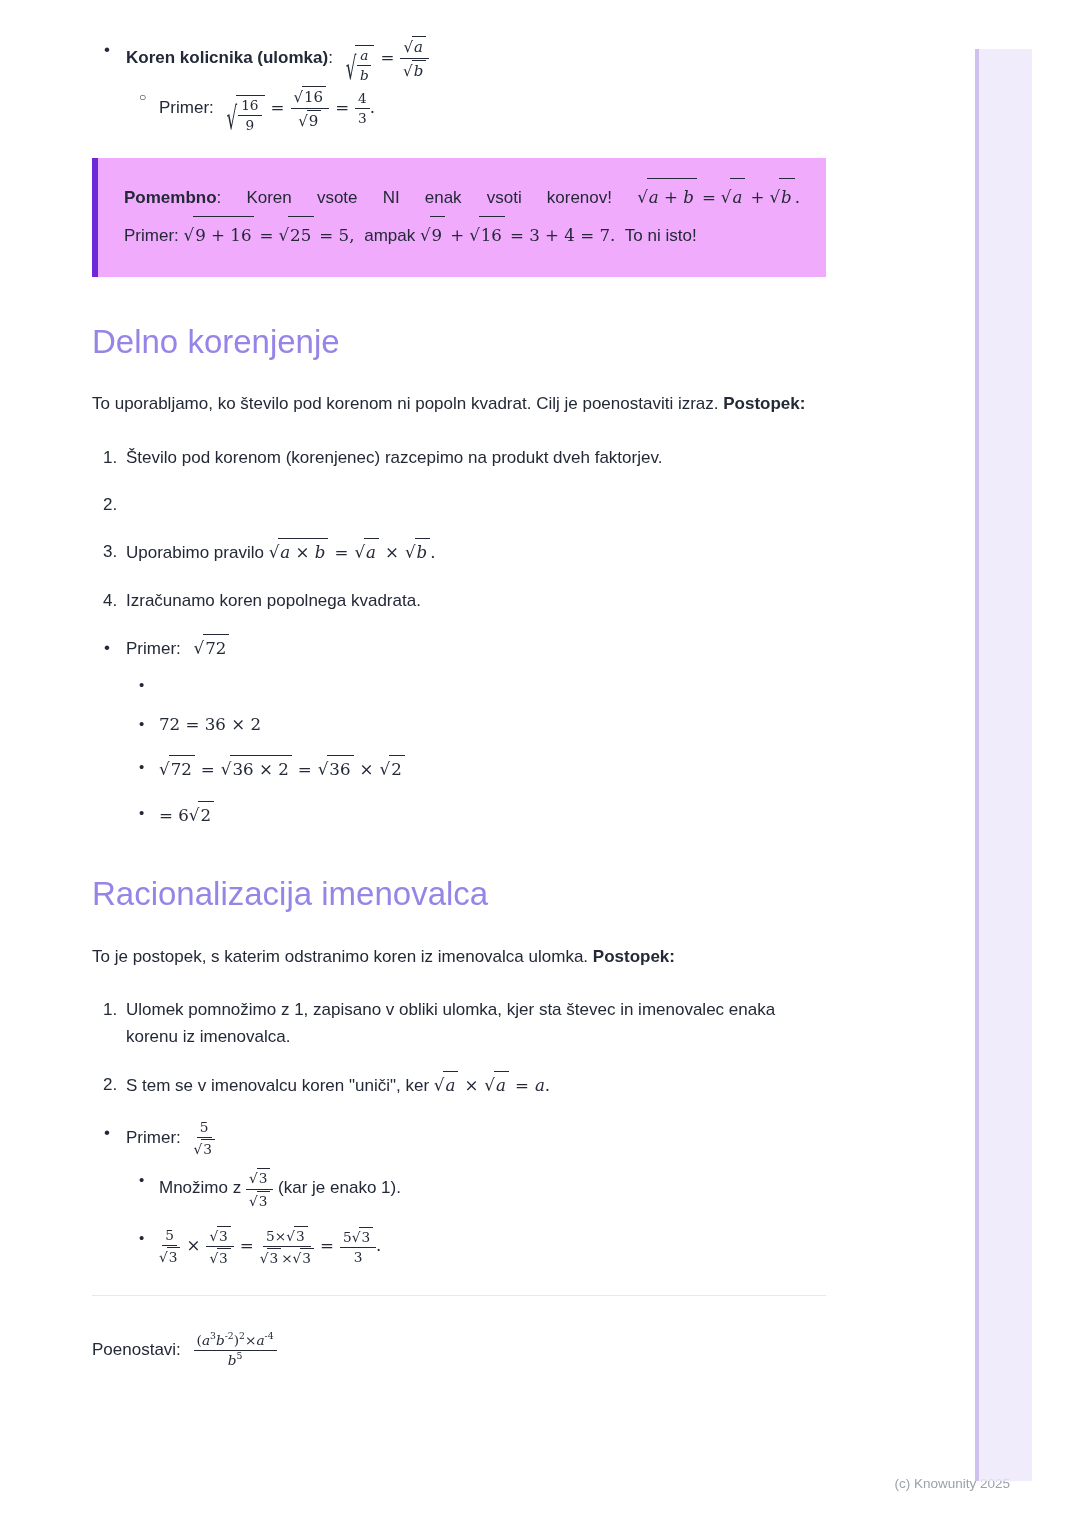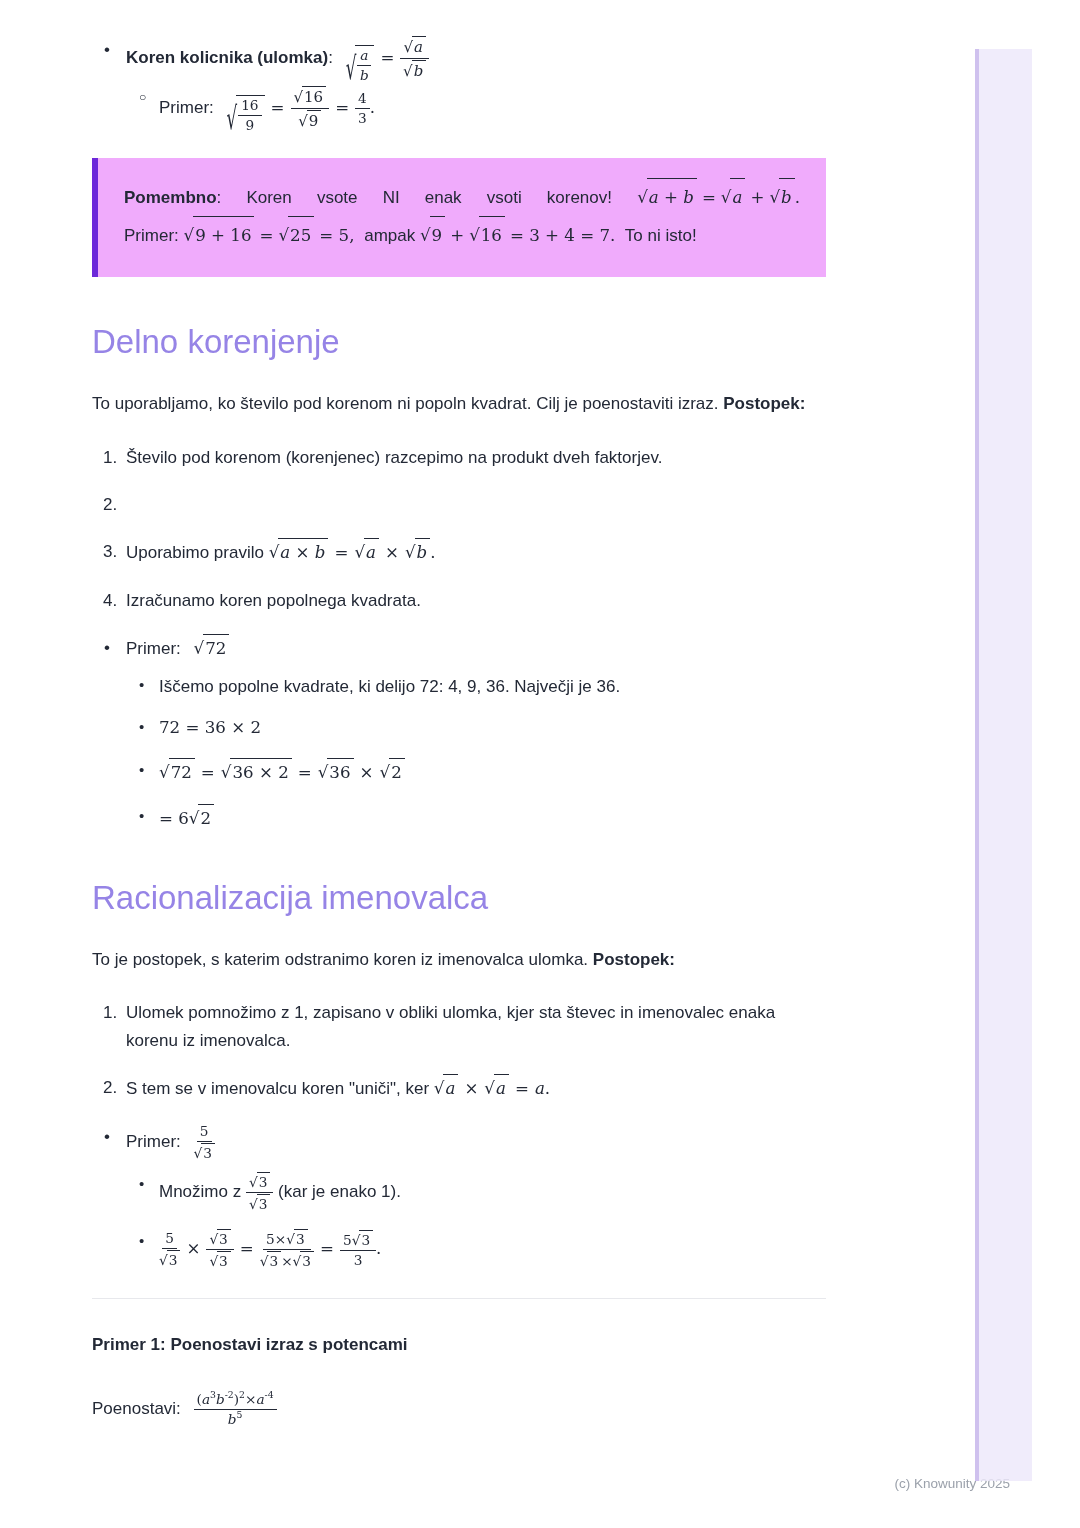--- a/index.html
+++ b/index.html
@@ -149,21 +149,20 @@
     <ul class="blist">
       <li class="li l1 primer-row">
         <span class="mk">•</span>
         <span>
           <span>Primer:</span>
           <span class="math ml8"><span class="sq"><span class="rs">√</span><span class="rb">72</span></span></span>
         </span>
       </li>
       <li class="li l2 sub" style="margin-bottom:15px;">
         <span class="mk">•</span>
-        <span>Iščemo popolne kvadrate, ki delijo 72: 4, 9, 36. Največji je 36.</span>
       </li>
       <li class="li l2" style="margin-bottom:17px;">
         <span class="mk">•</span>
         <span class="math">72 = 36 × 2</span>
       </li>
       <li class="li l2" style="margin-bottom:17px;">
         <span class="mk">•</span>
         <span class="math"><span class="sq"><span class="rs">√</span><span class="rb">72</span></span><span class="mo">=</span><span class="sq"><span class="rs">√</span><span class="rb">36 × 2</span></span><span class="mo">=</span><span class="sq"><span class="rs">√</span><span class="rb">36</span></span><span class="mo">×</span><span class="sq"><span class="rs">√</span><span class="rb">2</span></span></span>
       </li>
       <li class="li l2">
@@ -226,21 +225,20 @@
               <span class="nu"><span>5×</span><span class="sq"><span class="rs">√</span><span class="rb">3</span></span></span>
               <span class="de"><span class="sq"><span class="rs">√</span><span class="rb">3</span></span><span>×</span><span class="sq"><span class="rs">√</span><span class="rb">3</span></span></span>
             </span><span class="mo">=</span><span class="fr">
               <span class="nu"><span>5</span><span class="sq"><span class="rs">√</span><span class="rb">3</span></span></span>
               <span class="de">3</span>
             </span><span>.</span></span>
       </li>
     </ul>
 
     <div class="divider"></div>
-    <div class="bold-sub">Primer 1: Poenostavi izraz s potencami</div>
     <div class="poeno">
       <span>Poenostavi:</span>
       <span class="math ml8"><span class="fr">
             <span class="nu"><span>(</span><span class="vi">a</span><sup>3</sup><span class="vi">b</span><sup>-2</sup><span>)</span><sup>2</sup><span>×</span><span class="vi">a</span><sup>-4</sup></span>
             <span class="de"><span class="vi">b</span><sup>5</sup></span>
           </span></span>
     </div>
 
   </div>
 

